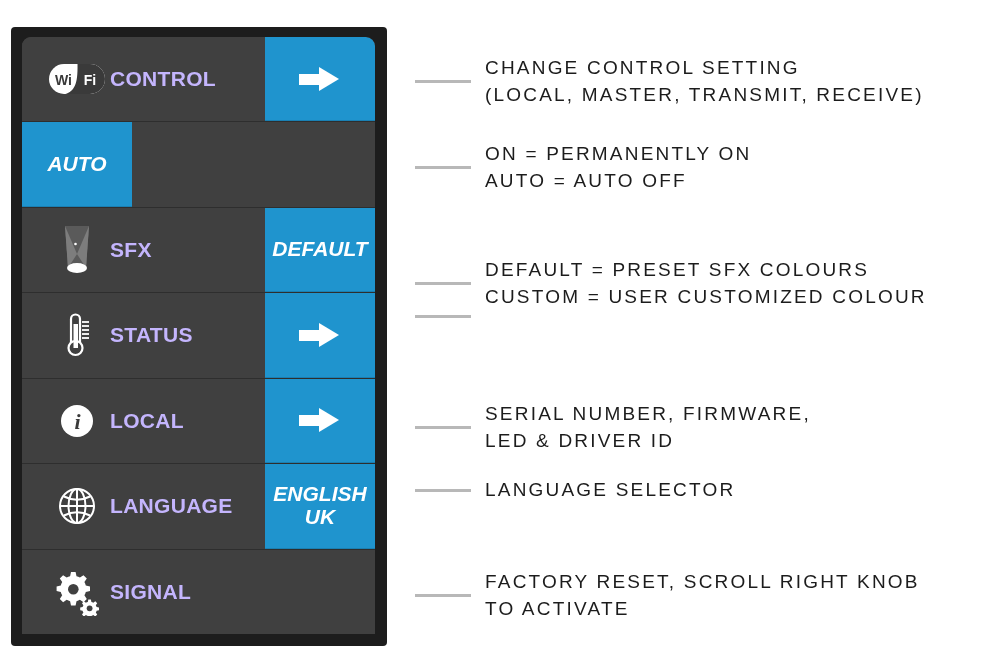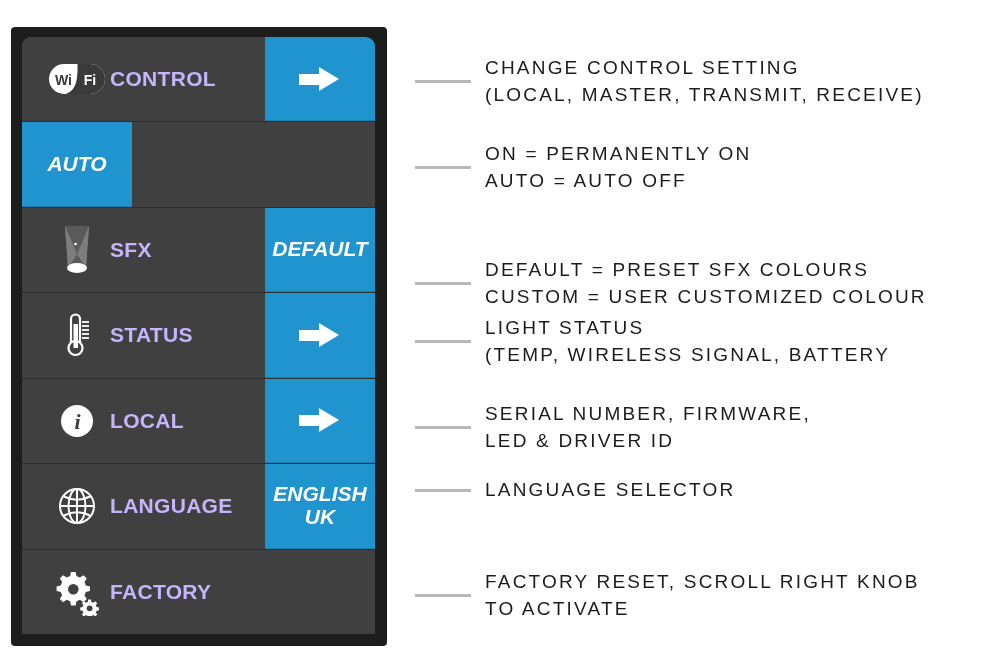--- a/index.html
+++ b/index.html
@@ -276,21 +276,21 @@
           <div class="row-icon">
             <svg class="icon-svg" width="48" height="48" viewBox="0 0 48 48" aria-hidden="true">
               <g fill="#ffffff">
                 <path d="M18 4 l4.6 0 l0.9 4.2 a11 11 0 0 1 3.4 1.4 l3.6-2.4 l3.3 3.3 l-2.4 3.6 a11 11 0 0 1 1.4 3.4 l4.2 0.9 l0 4.6 l-4.2 0.9 a11 11 0 0 1-1.4 3.4 l2.4 3.6 l-3.3 3.3 l-3.6-2.4 a11 11 0 0 1-3.4 1.4 l-0.9 4.2 l-4.6 0 l-0.9-4.2 a11 11 0 0 1-3.4-1.4 l-3.6 2.4 l-3.3-3.3 l2.4-3.6 a11 11 0 0 1-1.4-3.4 l-4.2-0.9 l0-4.6 l4.2-0.9 a11 11 0 0 1 1.4-3.4 l-2.4-3.6 l3.3-3.3 l3.6 2.4 a11 11 0 0 1 3.4-1.4 Z"></path>
                 <circle cx="20.3" cy="21.3" r="5.3" fill="#404040"></circle>
                 <path d="M35.3 31.5 l2.6 0 l0.5 2.4 a6.3 6.3 0 0 1 1.9 0.8 l2-1.4 l1.9 1.9 l-1.4 2 a6.3 6.3 0 0 1 0.8 1.9 l2.4 0.5 l0 2.6 l-2.4 0.5 a6.3 6.3 0 0 1-0.8 1.9 l1.4 2 l-1.9 1.9 l-2-1.4 a6.3 6.3 0 0 1-1.9 0.8 l-0.5 2.4 l-2.6 0 l-0.5-2.4 a6.3 6.3 0 0 1-1.9-0.8 l-2 1.4 l-1.9-1.9 l1.4-2 a6.3 6.3 0 0 1-0.8-1.9 l-2.4-0.5 l0-2.6 l2.4-0.5 a6.3 6.3 0 0 1 0.8-1.9 l-1.4-2 l1.9-1.9 l2 1.4 a6.3 6.3 0 0 1 1.9-0.8 Z"></path>
                 <circle cx="36.6" cy="40.3" r="2.9" fill="#404040"></circle>
               </g>
             </svg>
           </div>
-          <span class="row-label">FACTORY</span>
+          <span class="row-label">SIGNAL</span>
         </div>
       </div>
 
     </div>
   </div>
 
   <div class="annotations">
 
     <div class="anno" style="top:28px;">
       <span class="anno-dash"></span>
@@ -305,22 +305,20 @@
     </div>
 
     <div class="anno" style="top:202px;margin-top:28px;">
       <span class="anno-dash"></span>
       <span class="anno-text">DEFAULT = PRESET  SFX COLOURS
 CUSTOM = USER CUSTOMIZED COLOUR</span>
     </div>
 
     <div class="anno" style="top:288px;">
       <span class="anno-dash"></span>
-      <span class="anno-text">LIGHT STATUS
-(TEMP, WIRELESS SIGNAL, BATTERY</span>
     </div>
 
     <div class="anno" style="top:374px;">
       <span class="anno-dash"></span>
       <span class="anno-text">SERIAL NUMBER, FIRMWARE,
 LED &amp; DRIVER ID</span>
     </div>
 
     <div class="anno" style="top:450px;">
       <span class="anno-dash"></span>

